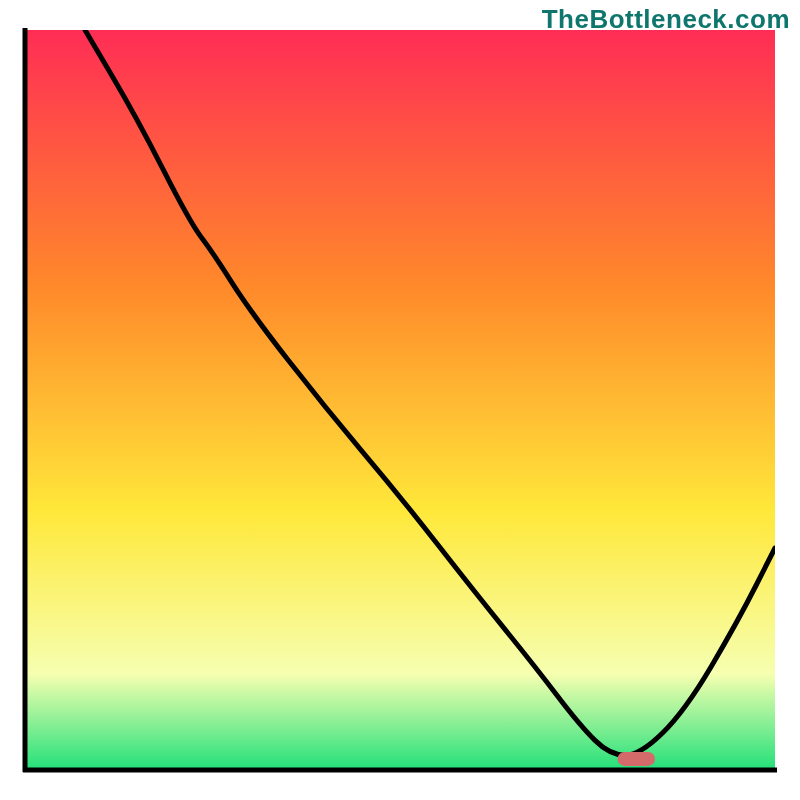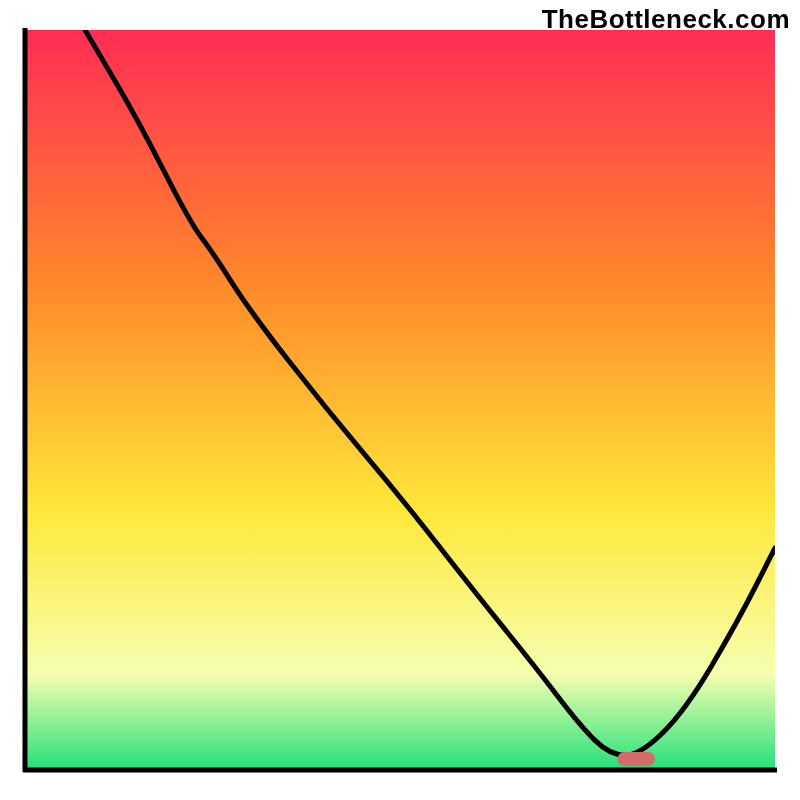--- a/index.html
+++ b/index.html
@@ -15,21 +15,21 @@
     width: 800px;
     height: 800px;
   }
   .watermark {
     position: absolute;
     top: 4px;
     right: 10px;
     font-family: Arial, Helvetica, sans-serif;
     font-size: 26px;
     font-weight: 600;
-    color: #000000;
+    color: #0f766e;
     letter-spacing: 0.5px;
   }
   svg {
     position: absolute;
     inset: 0;
   }
 </style>
 </head>
 <body>
 

